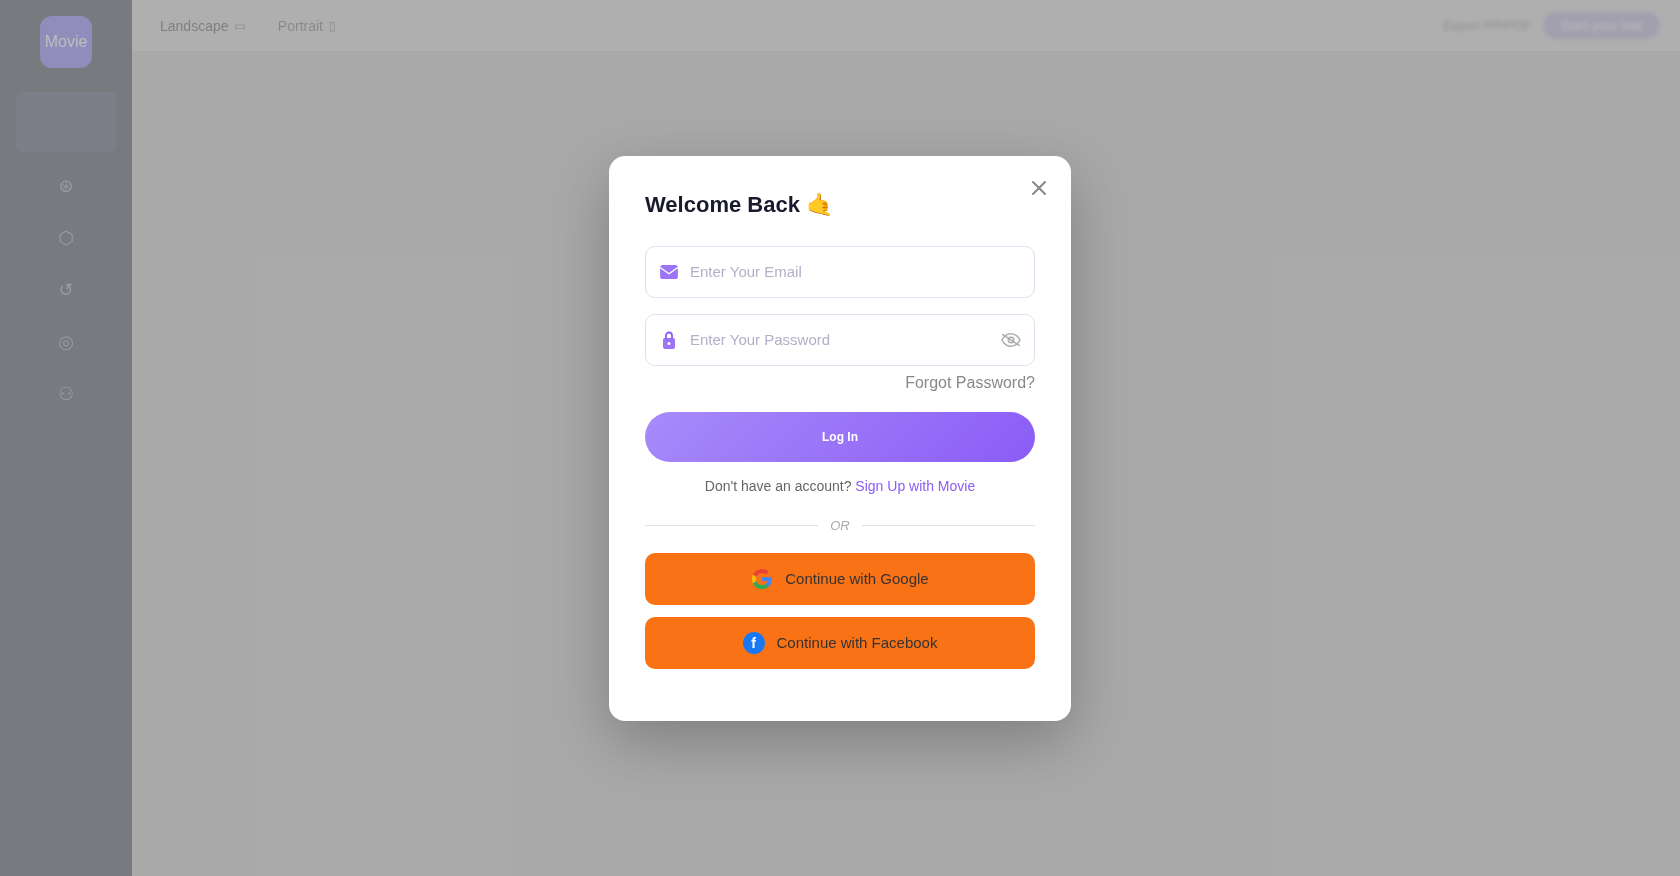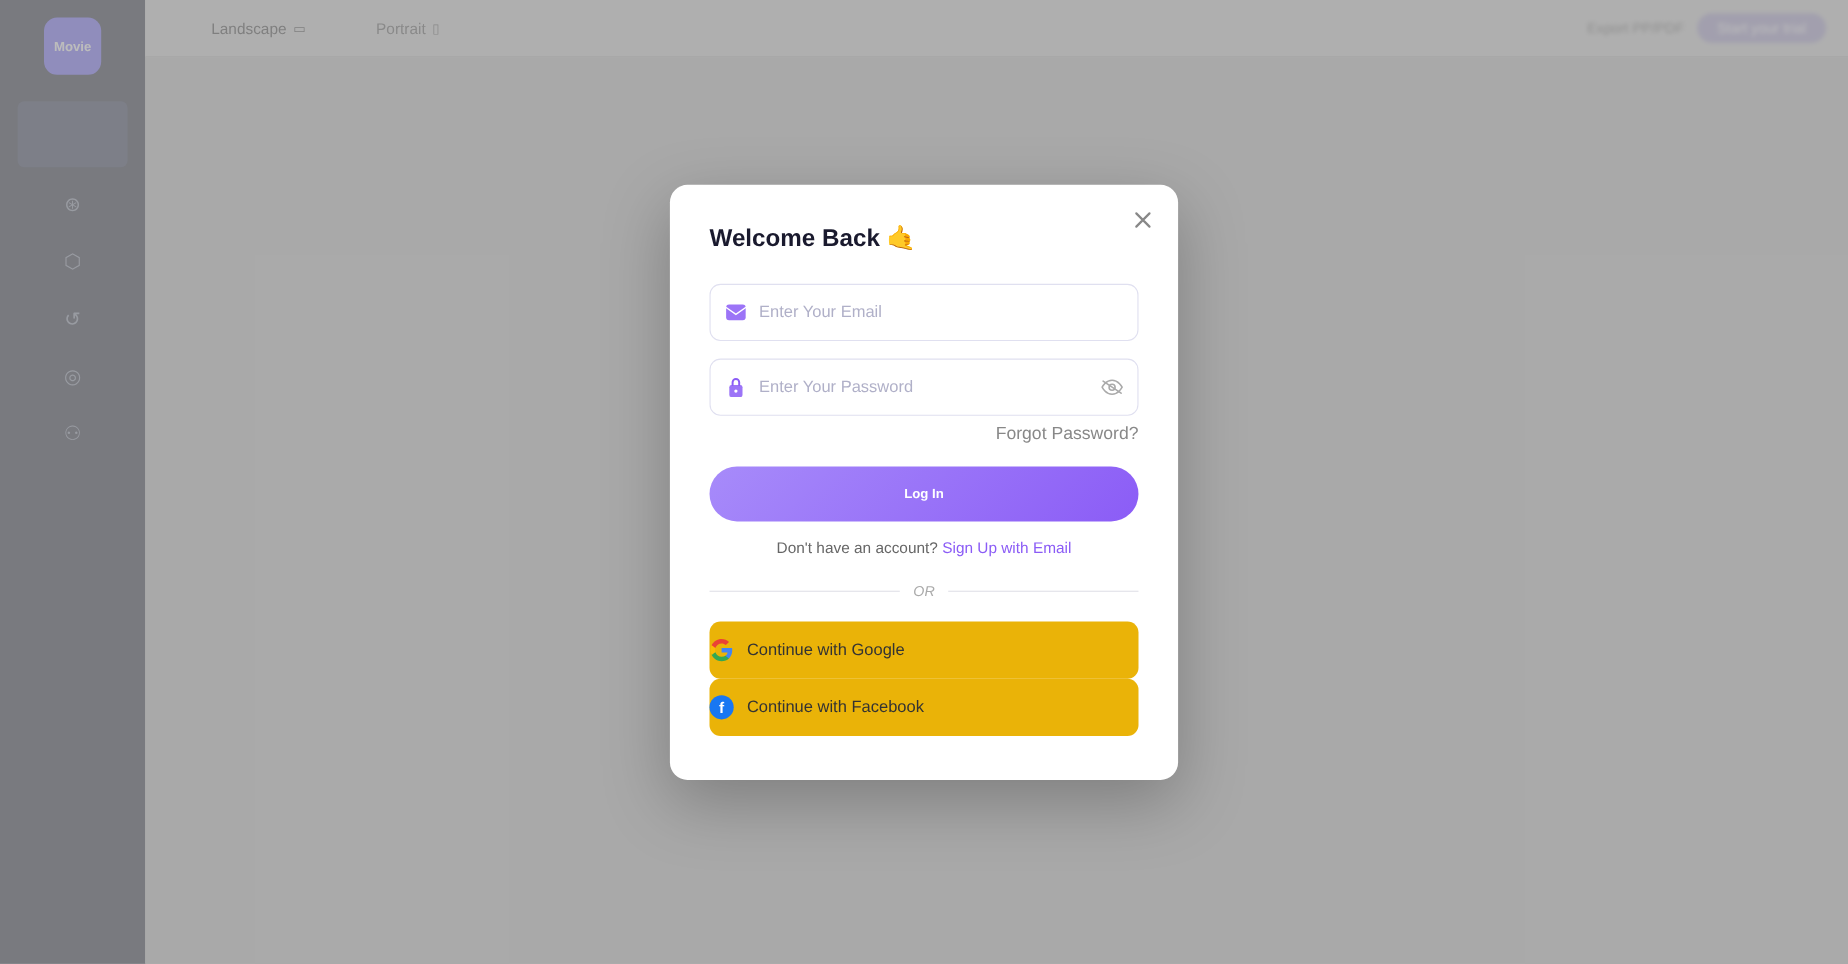--- a/index.html
+++ b/index.html
@@ -40,22 +40,22 @@
       background: #6c63ff;
       border-radius: 12px;
       display: flex;
       align-items: center;
       justify-content: center;
       margin-bottom: 12px;
     }
 
     .sidebar-logo-text {
       color: white;
-      font-size: 12px;
-      font-weight: 700;
+      font-size: 16px;
+      font-weight: 400;
       text-align: center;
       line-height: 1.2;
     }
 
     .sidebar-thumb {
       width: 100px;
       height: 60px;
       background: #2d3450;
       border-radius: 6px;
       margin: 4px 0;
@@ -90,21 +90,20 @@
       border-bottom: 1px solid #bbb;
     }
 
     .top-bar-tab {
       display: flex;
       align-items: center;
       gap: 6px;
       font-size: 14px;
       color: #555;
       padding: 4px 8px;
-      margin-left: 32px;
     }
 
     .top-bar-tab.active {
       color: #333;
       font-weight: 500;
     }
 
     .top-bar-right {
       margin-left: auto;
       display: flex;
@@ -281,29 +280,29 @@
       font-weight: 500;
       font-style: italic;
     }
 
     
     .social-btn {
       width: 100%;
       height: 52px;
       border: none;
       border-radius: 10px;
-      background: #eab308;
-      display: flex;
-      align-items: center;
-      justify-content: flex-start;
+      background: #f97316;
+      display: flex;
+      align-items: center;
+      justify-content: center;
       gap: 12px;
       font-size: 15px;
       color: #333;
       cursor: pointer;
-      margin-bottom: 0;
+      margin-bottom: 12px;
       font-weight: 500;
     }
 
     
     .google-icon {
       width: 22px;
       height: 22px;
     }
 
     
@@ -416,21 +415,21 @@
       <a href="#">Forgot Password?</a>
     </div>
 
     
     <button class="login-btn">Log In</button>
 
     
     <div class="signup-text">
       <span>Don't have an account?</span>
       <span> </span>
-      <a href="#">Sign Up with Email</a>
+      <a href="#">Sign Up with Movie</a>
     </div>
 
     
     <div class="divider">
       <div class="divider-line"></div>
       <span class="divider-text">OR</span>
       <div class="divider-line"></div>
     </div>
 
     

